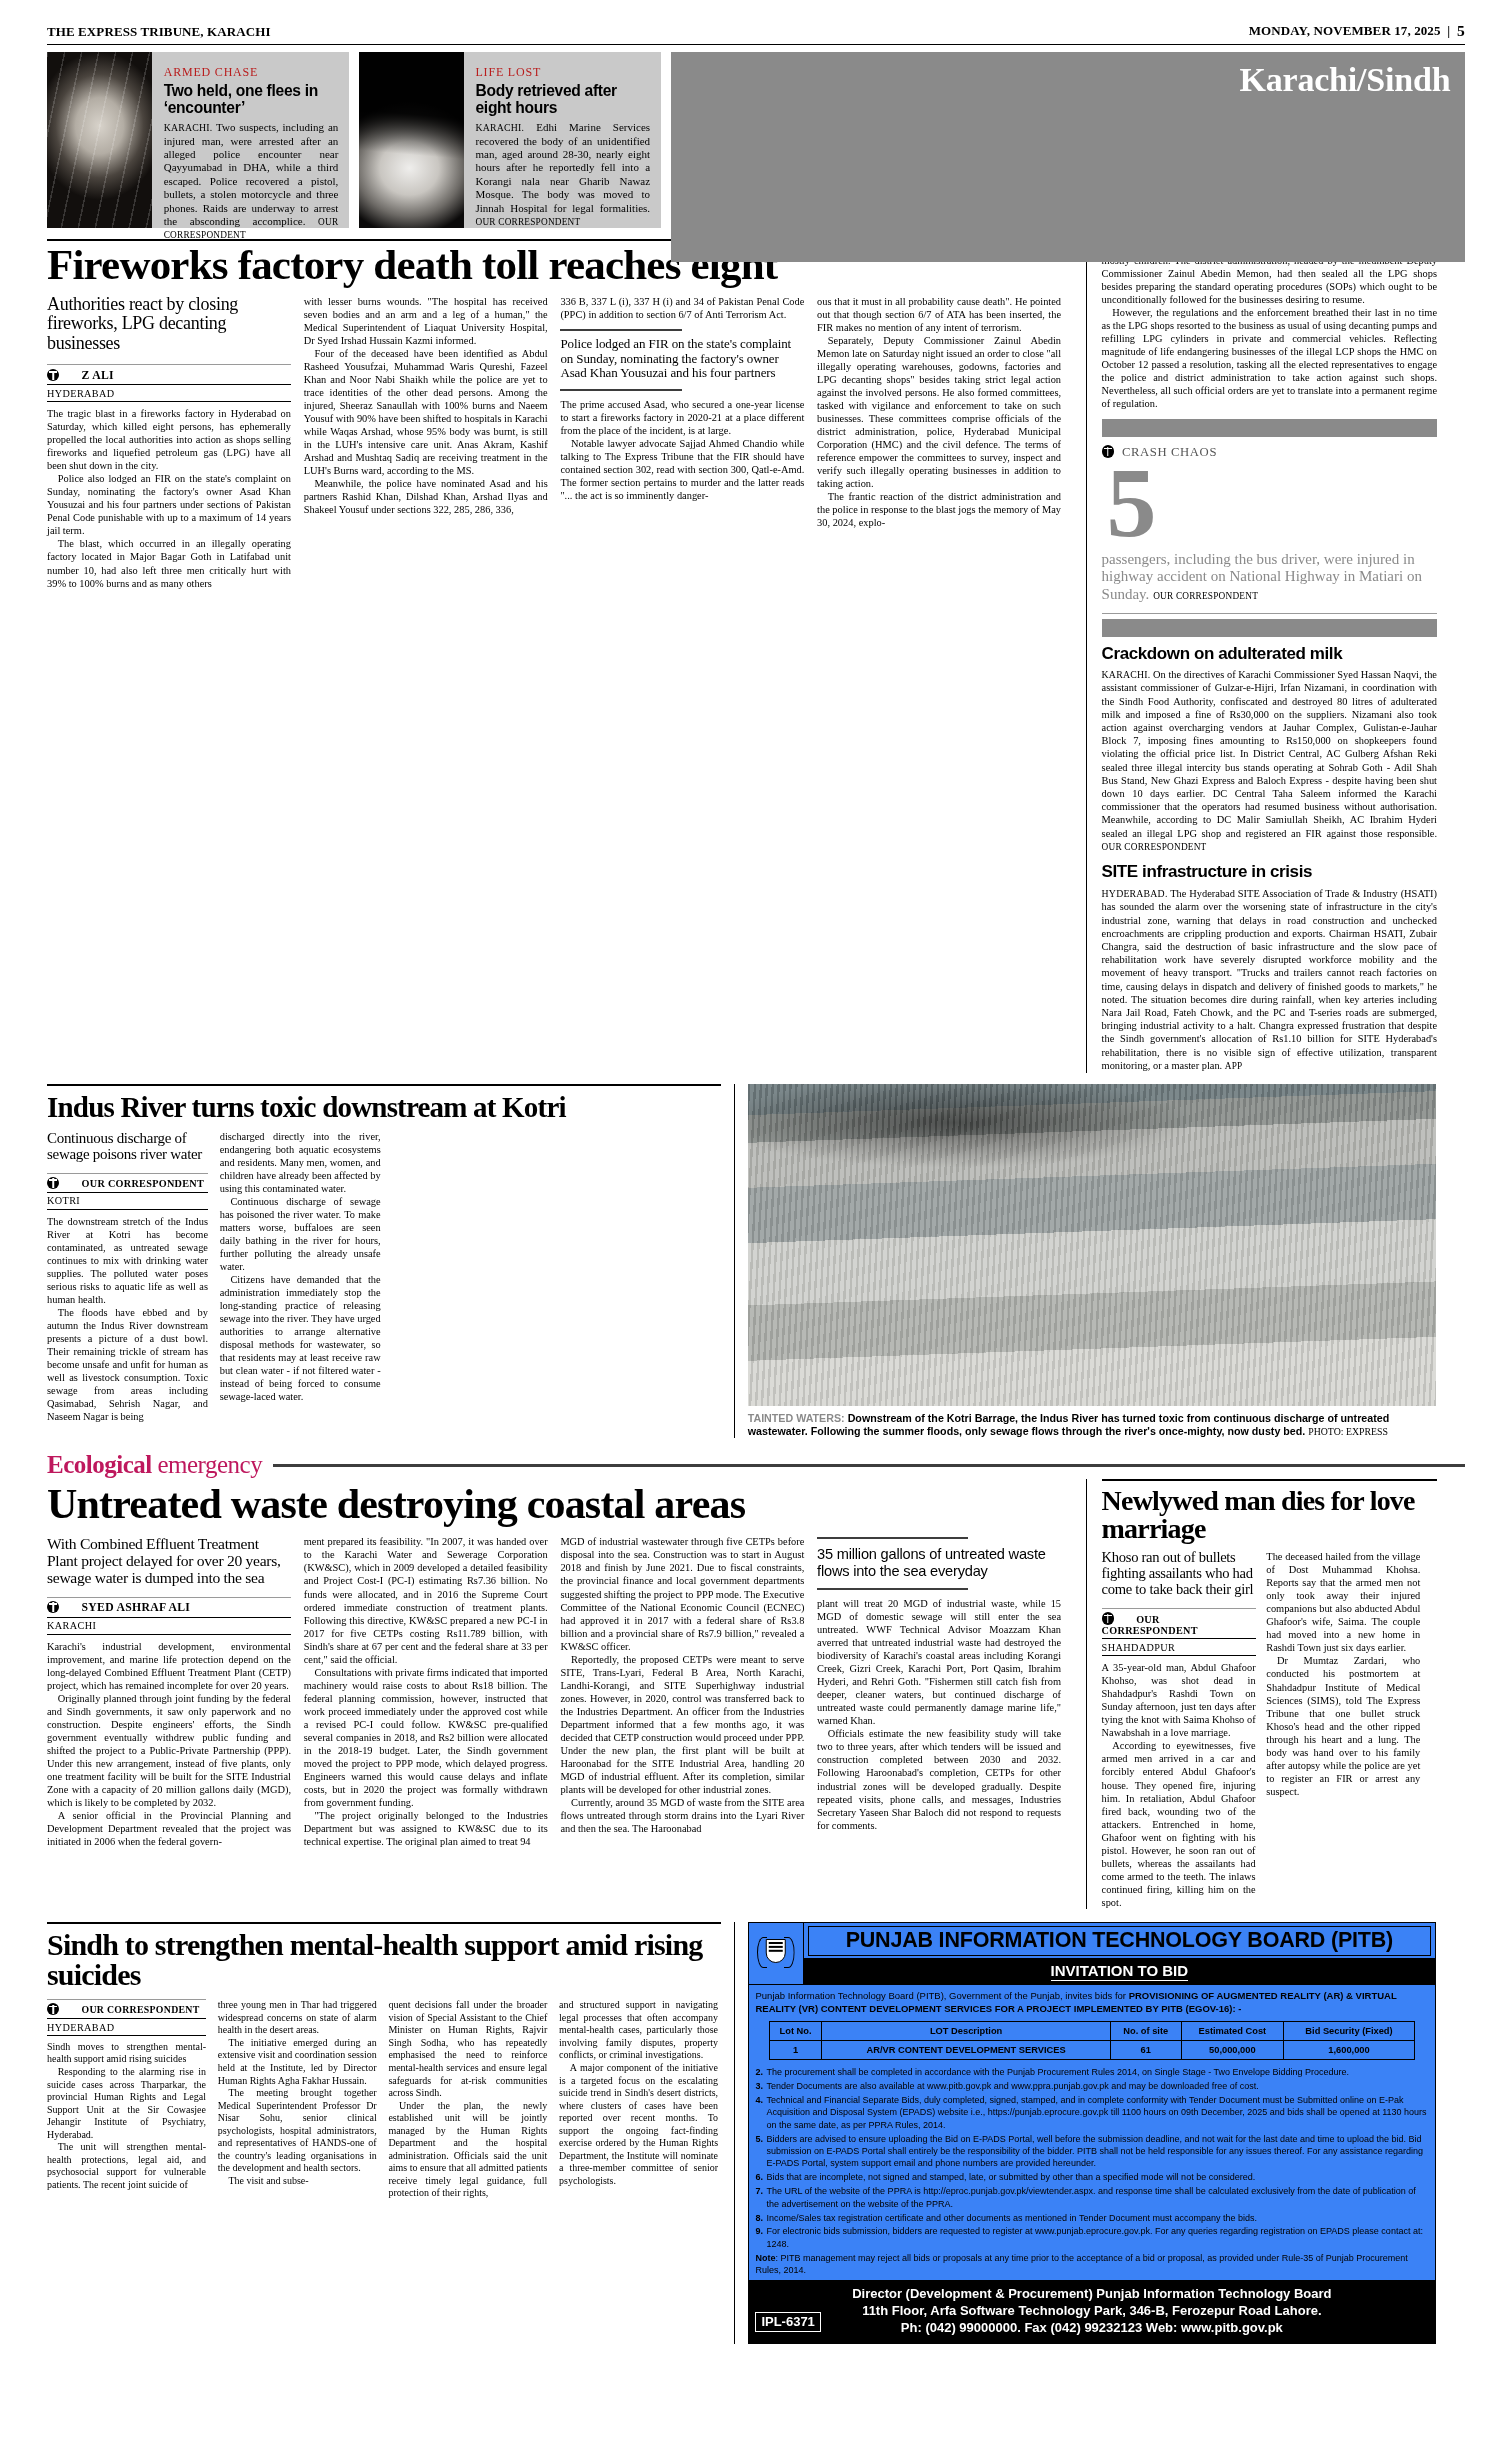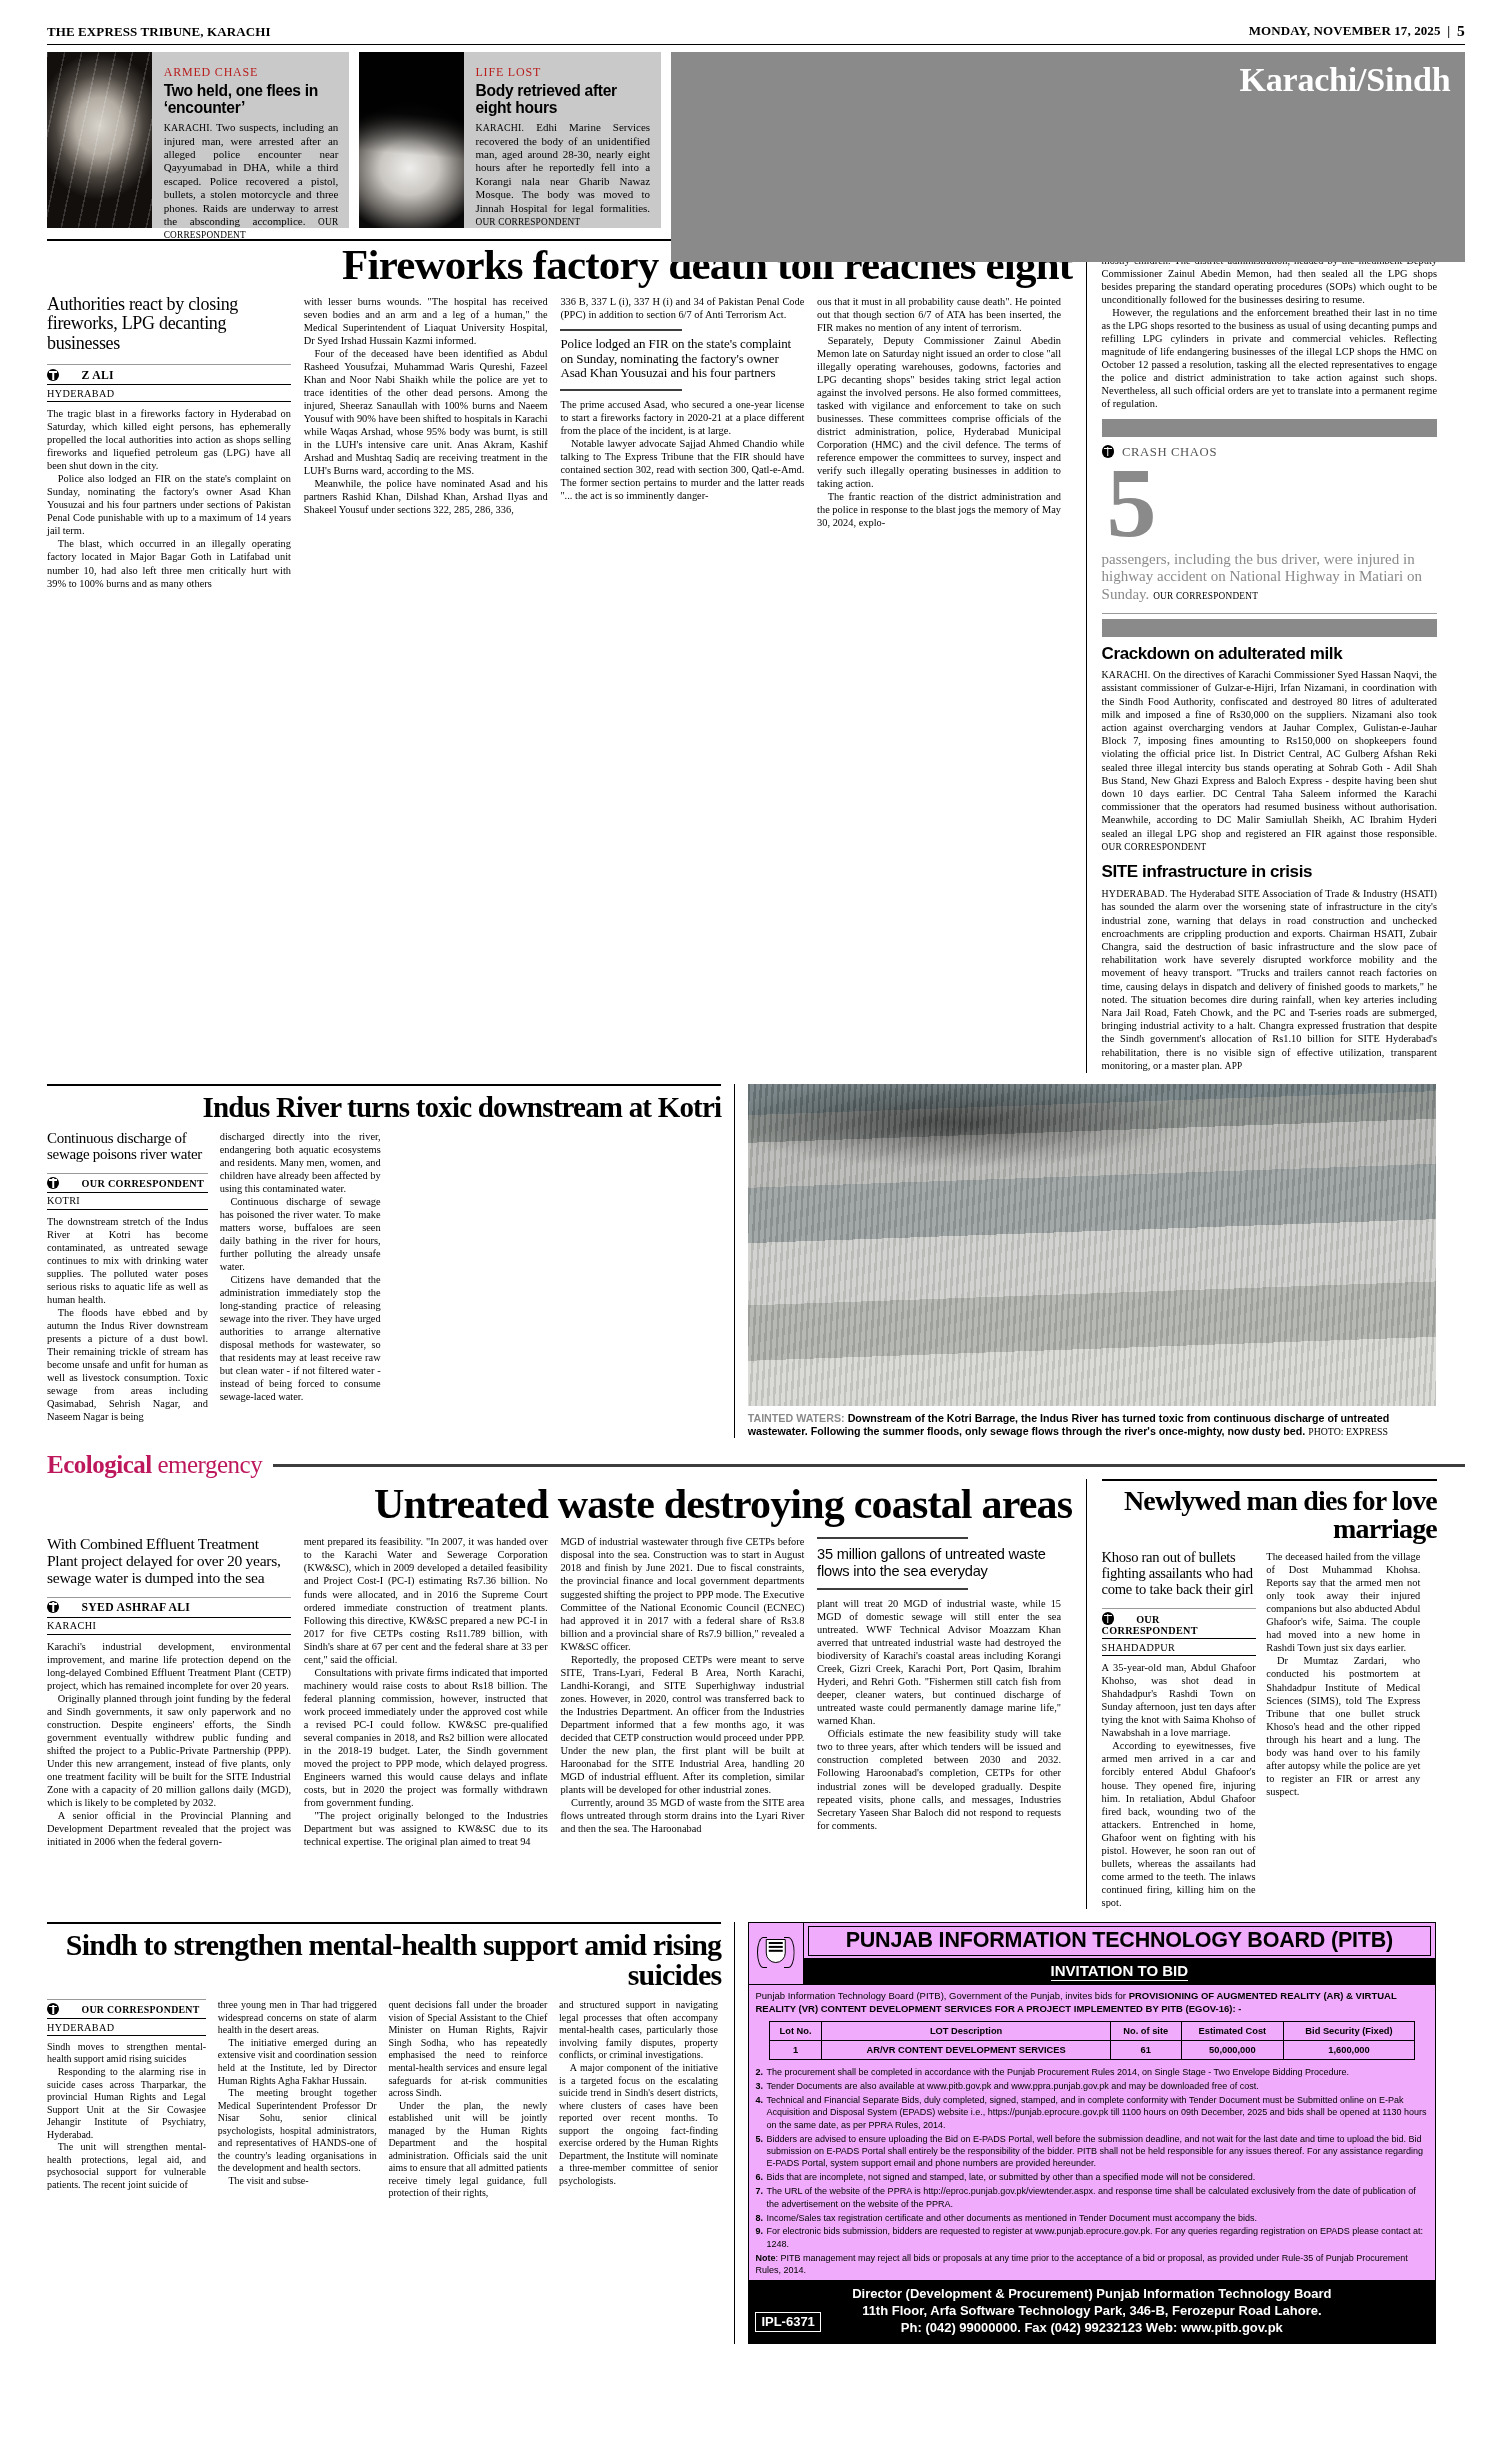--- a/index.html
+++ b/index.html
@@ -52,21 +52,21 @@
       linear-gradient(180deg,#070707 0%, #121111 45%, #6e6b66 100%); }
   .ph2:after{content:"";position:absolute;inset:0;
       background:linear-gradient(185deg, rgba(0,0,0,.92) 0 36%, rgba(0,0,0,0) 58%);}
 
   
   .hr-thick { border-top:2.4px solid #000; }
   .hr-thin  { border-top:0.7px solid #000; }
   .hr-hair  { border-top:0.5px solid #9a9a9a; }
 
   .head-serif { font-family:"Liberation Serif", serif; font-weight:bold;
-                line-height:.98; letter-spacing:-0.8px;text-align:right; }
+                line-height:.98; letter-spacing:-0.8px; }
   .body-col   { font-size:10.4px; line-height:1.255; text-align:justify;
                 hyphens:auto; -webkit-hyphens:auto; }
   .body-col p { margin:0; text-indent:10.7px; }
   .body-col p.first { text-indent:0; }
   .byline-logo { display:inline-block; width:12.2px; height:12.2px; border-radius:50%;
                  background:#000; position:relative; vertical-align:-2px; margin-right:4.4px;}
   .byline-logo:before{content:"";position:absolute;left:50%;top:1.5px;width:1.5px;height:9.3px;
                  background:#fff;transform:translateX(-50%);}
   .byline-logo:after{content:"";position:absolute;left:2px;top:2.4px;width:8.3px;height:1.5px;background:#fff;}
   .byline-name{ font-family:"Liberation Serif", serif; font-weight:bold; font-size:11.7px;
@@ -137,21 +137,21 @@
 
   
   .bottom-wrap{ display:flex; margin-top:12.7px; }
   .mh-left{ width:687px; padding-right:12.7px;}
   .mh-head{ font-size:30px; line-height:1.0; margin:6.8px 0 8.8px;}
   .mh-cols{ display:flex; gap:11.7px;}
   .mh-c{ width:159px;}
   .ad-right{ width:702px; border-left:0.7px solid #000; padding-left:12.7px;}
 
   
-  .ad { border:1.5px solid #000; background:#f0abfc; padding:0; }
+  .ad { border:1.5px solid #000; background:#3b82f6; padding:0; }
   .ad-hdr { display:flex; align-items:stretch; border-bottom:1.5px solid #000;}
   .ad-crest{ width:55px; display:flex;align-items:center;justify-content:center;
              border-right:1.5px solid #000; }
   .crest { width:38px;height:43px;position:relative; }
   .crest .shield{ position:absolute;left:50%;top:6.8px;transform:translateX(-50%);
       width:20.5px;height:24.4px;background:#fff;border:1.5px solid #000;
       border-radius:0 0 10.2px 10.2px;}
   .crest .shield:before{content:"";position:absolute;left:2px;top:2.4px;right:2px;height:1.5px;background:#000;
       box-shadow:0 3.9px 0 #000, 0 7.8px 0 #000;}
   .crest .wreathL,.crest .wreathR{position:absolute;top:4.9px;width:10.7px;height:31px;

